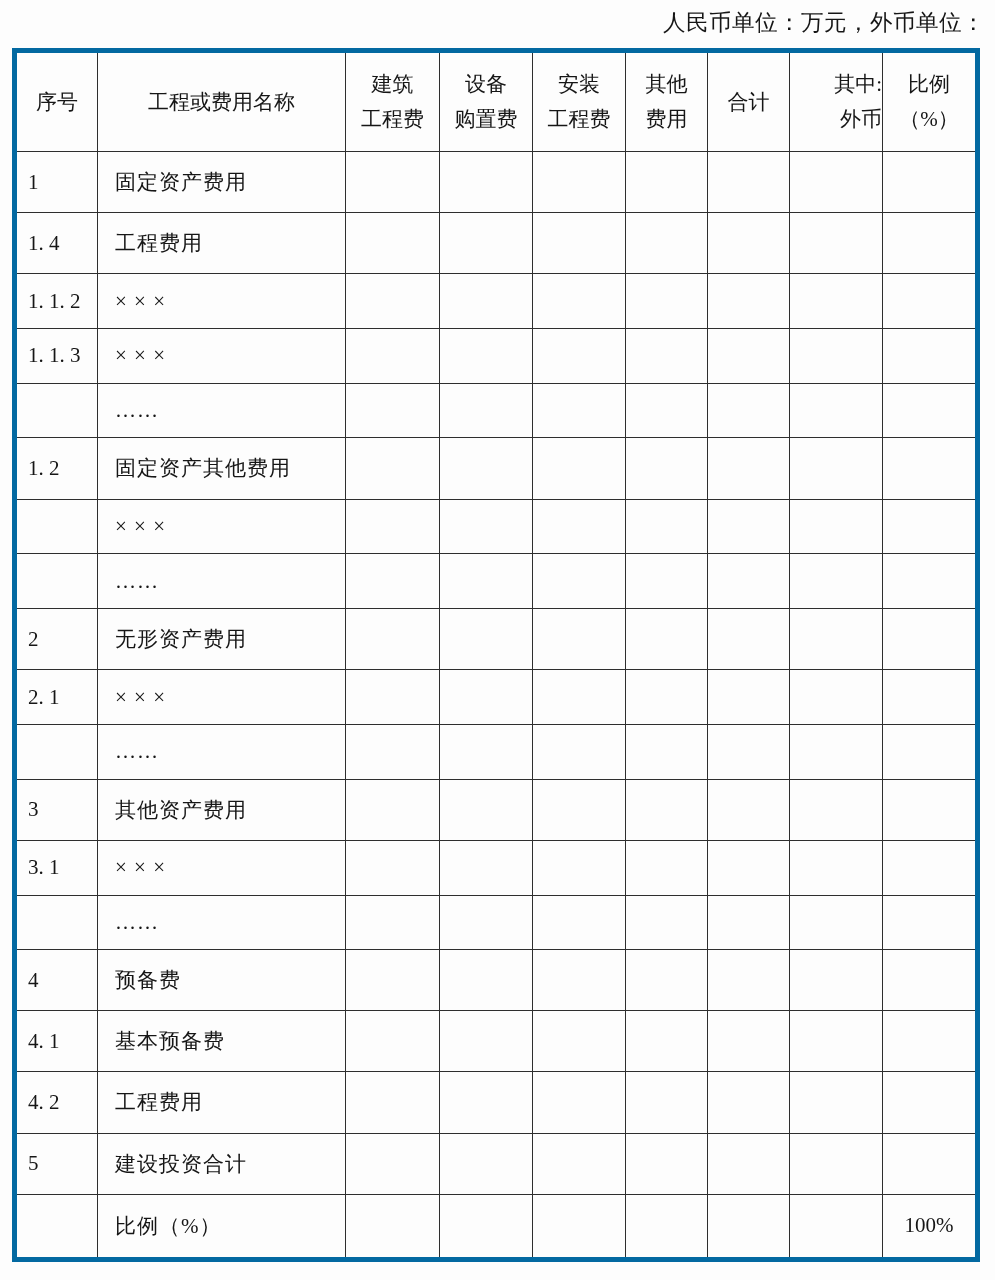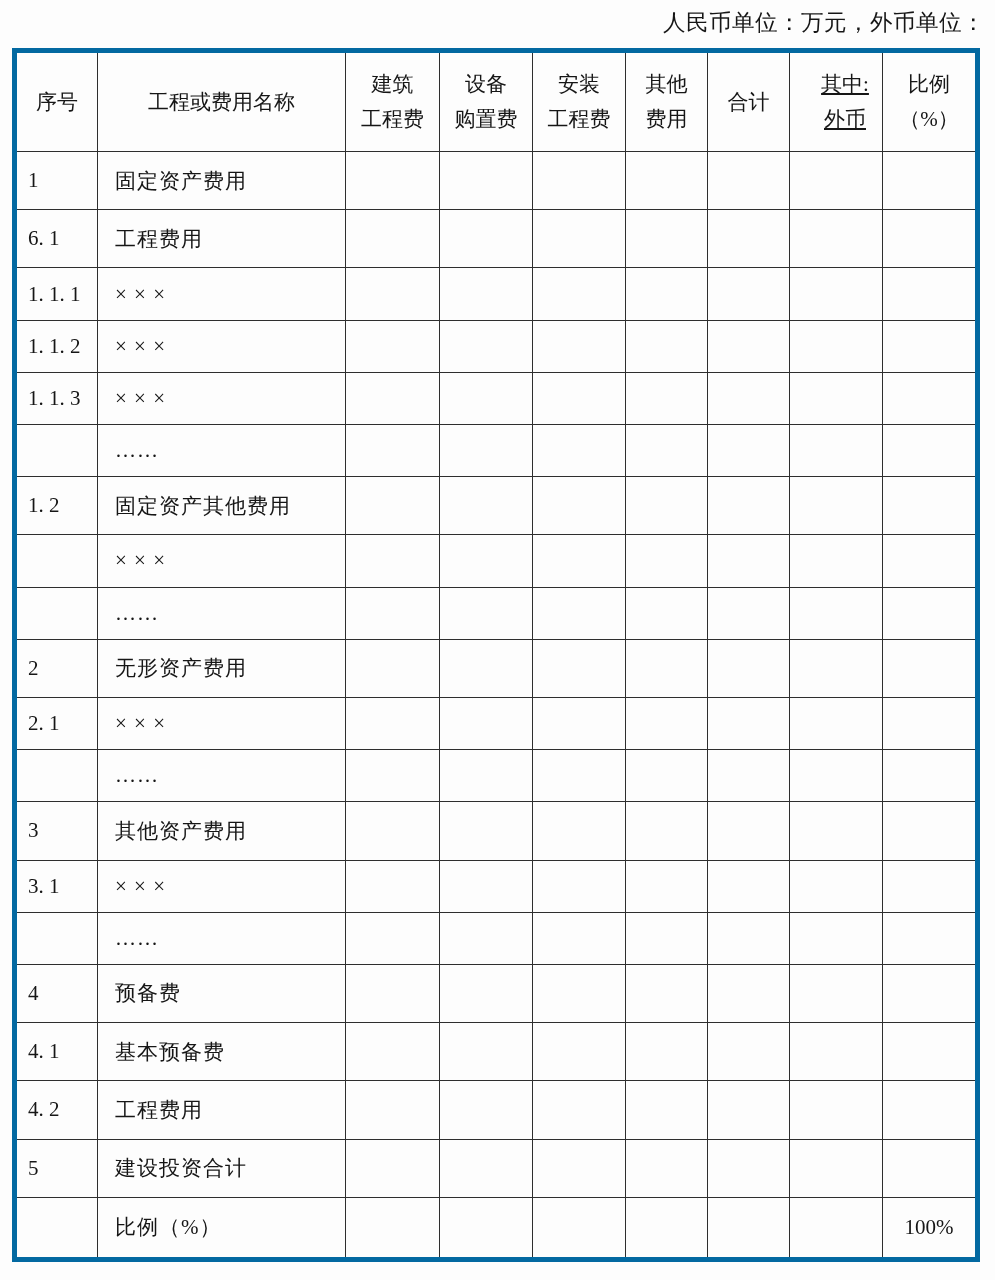--- a/index.html
+++ b/index.html
@@ -34,21 +34,21 @@
     overflow:hidden;
     white-space:nowrap;
   }
   thead tr{height:101px;}
 
   .th-stack{
     display:flex;flex-direction:column;
     align-items:center;justify-content:center;
     gap:14px;line-height:1;
   }
-  th.left .th-stack{align-items:center;padding-left:18px;text-decoration:underline;}
+  th.left .th-stack{align-items:flex-end;padding-left:18px;}
 
   td.cell-no{text-align:left;padding-left:11px;}
   td.cell-name{text-align:left;padding-left:17px;letter-spacing:1px;}
 </style>
 </head>
 <body>
 
 <div class="page">
 
   <div class="caption">人民币单位：万元，外币单位：</div>
@@ -114,33 +114,22 @@
           <td class="cell-name">固定资产费用</td>
           <td class="cell-construction"></td>
           <td class="cell-equipment"></td>
           <td class="cell-installation"></td>
           <td class="cell-other"></td>
           <td class="cell-total"></td>
           <td class="cell-foreign"></td>
           <td class="cell-ratio"></td>
         </tr>
         <tr>
-          <td class="cell-no">6. 1</td>
+          <td class="cell-no">1. 4</td>
           <td class="cell-name">工程费用</td>
-          <td class="cell-construction"></td>
-          <td class="cell-equipment"></td>
-          <td class="cell-installation"></td>
-          <td class="cell-other"></td>
-          <td class="cell-total"></td>
-          <td class="cell-foreign"></td>
-          <td class="cell-ratio"></td>
-        </tr>
-        <tr>
-          <td class="cell-no">1. 1. 1</td>
-          <td class="cell-name">× × ×</td>
           <td class="cell-construction"></td>
           <td class="cell-equipment"></td>
           <td class="cell-installation"></td>
           <td class="cell-other"></td>
           <td class="cell-total"></td>
           <td class="cell-foreign"></td>
           <td class="cell-ratio"></td>
         </tr>
         <tr>
           <td class="cell-no">1. 1. 2</td>

